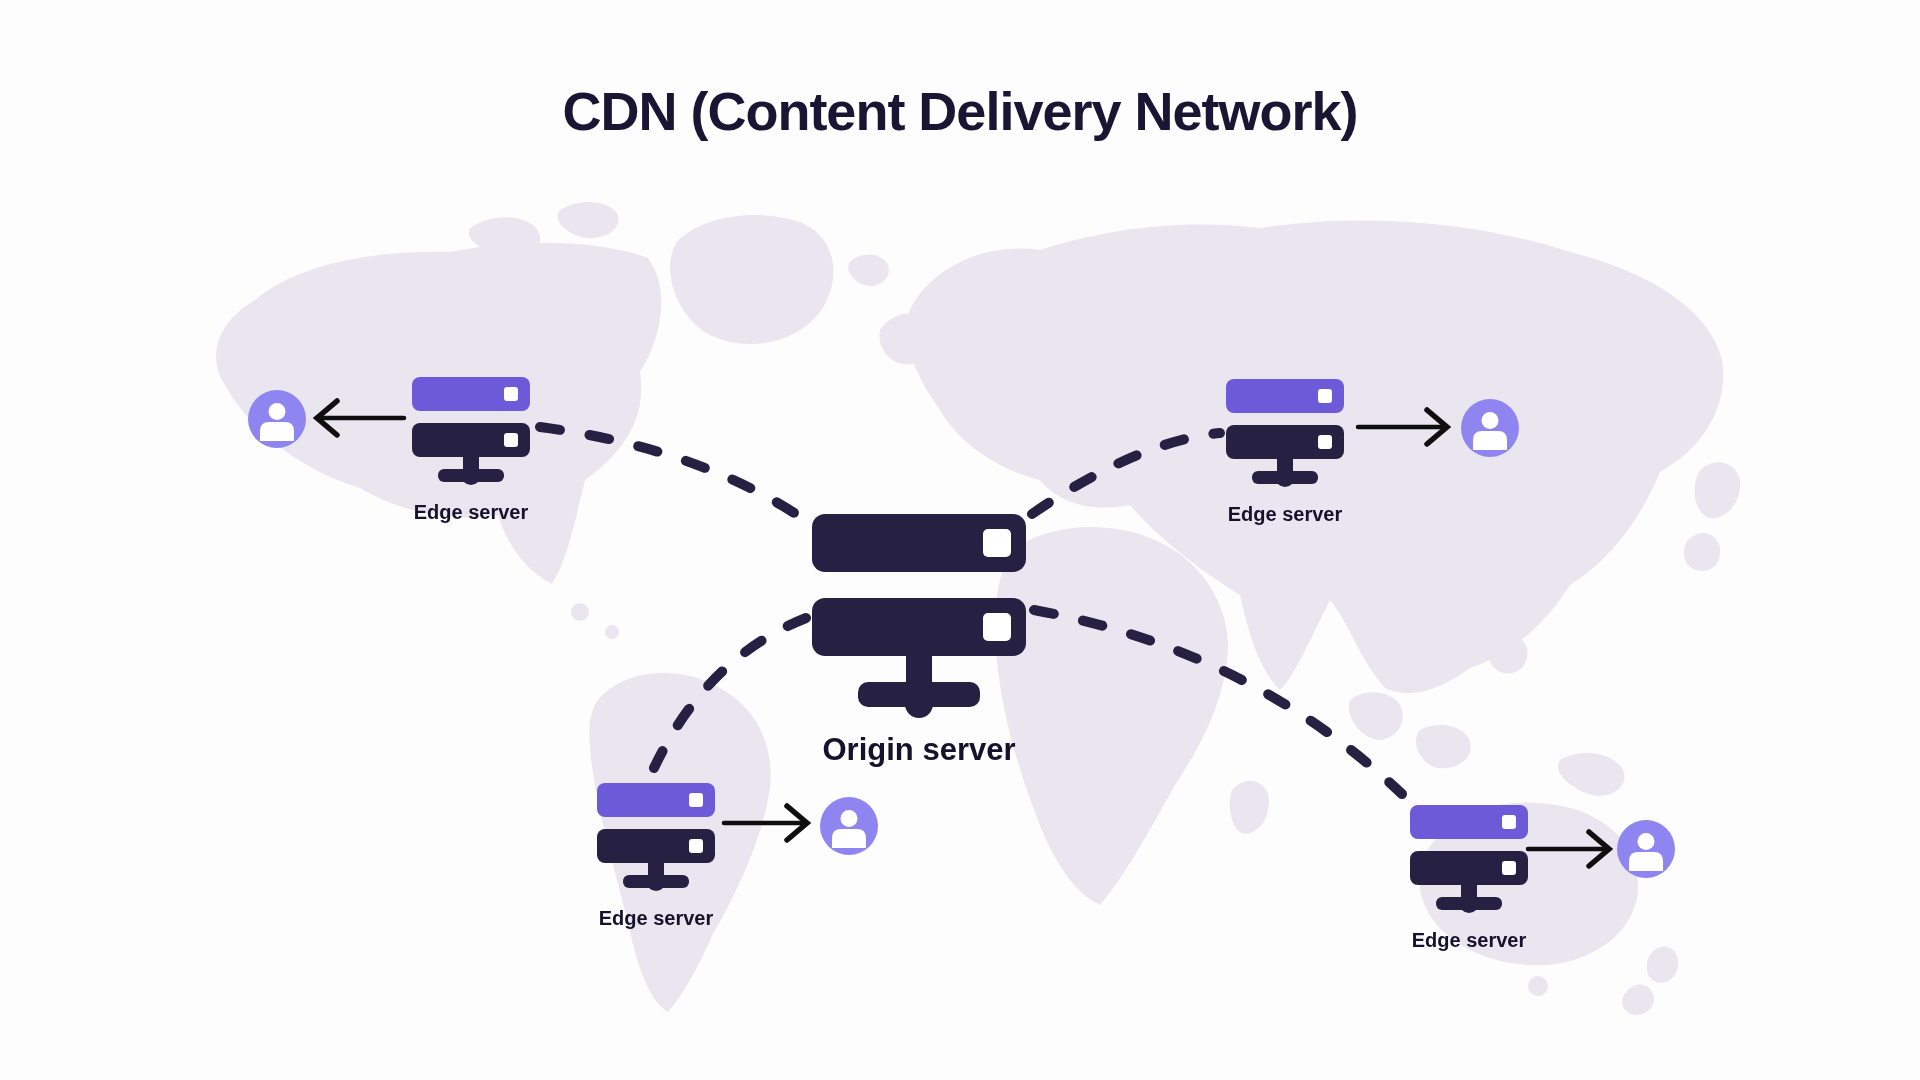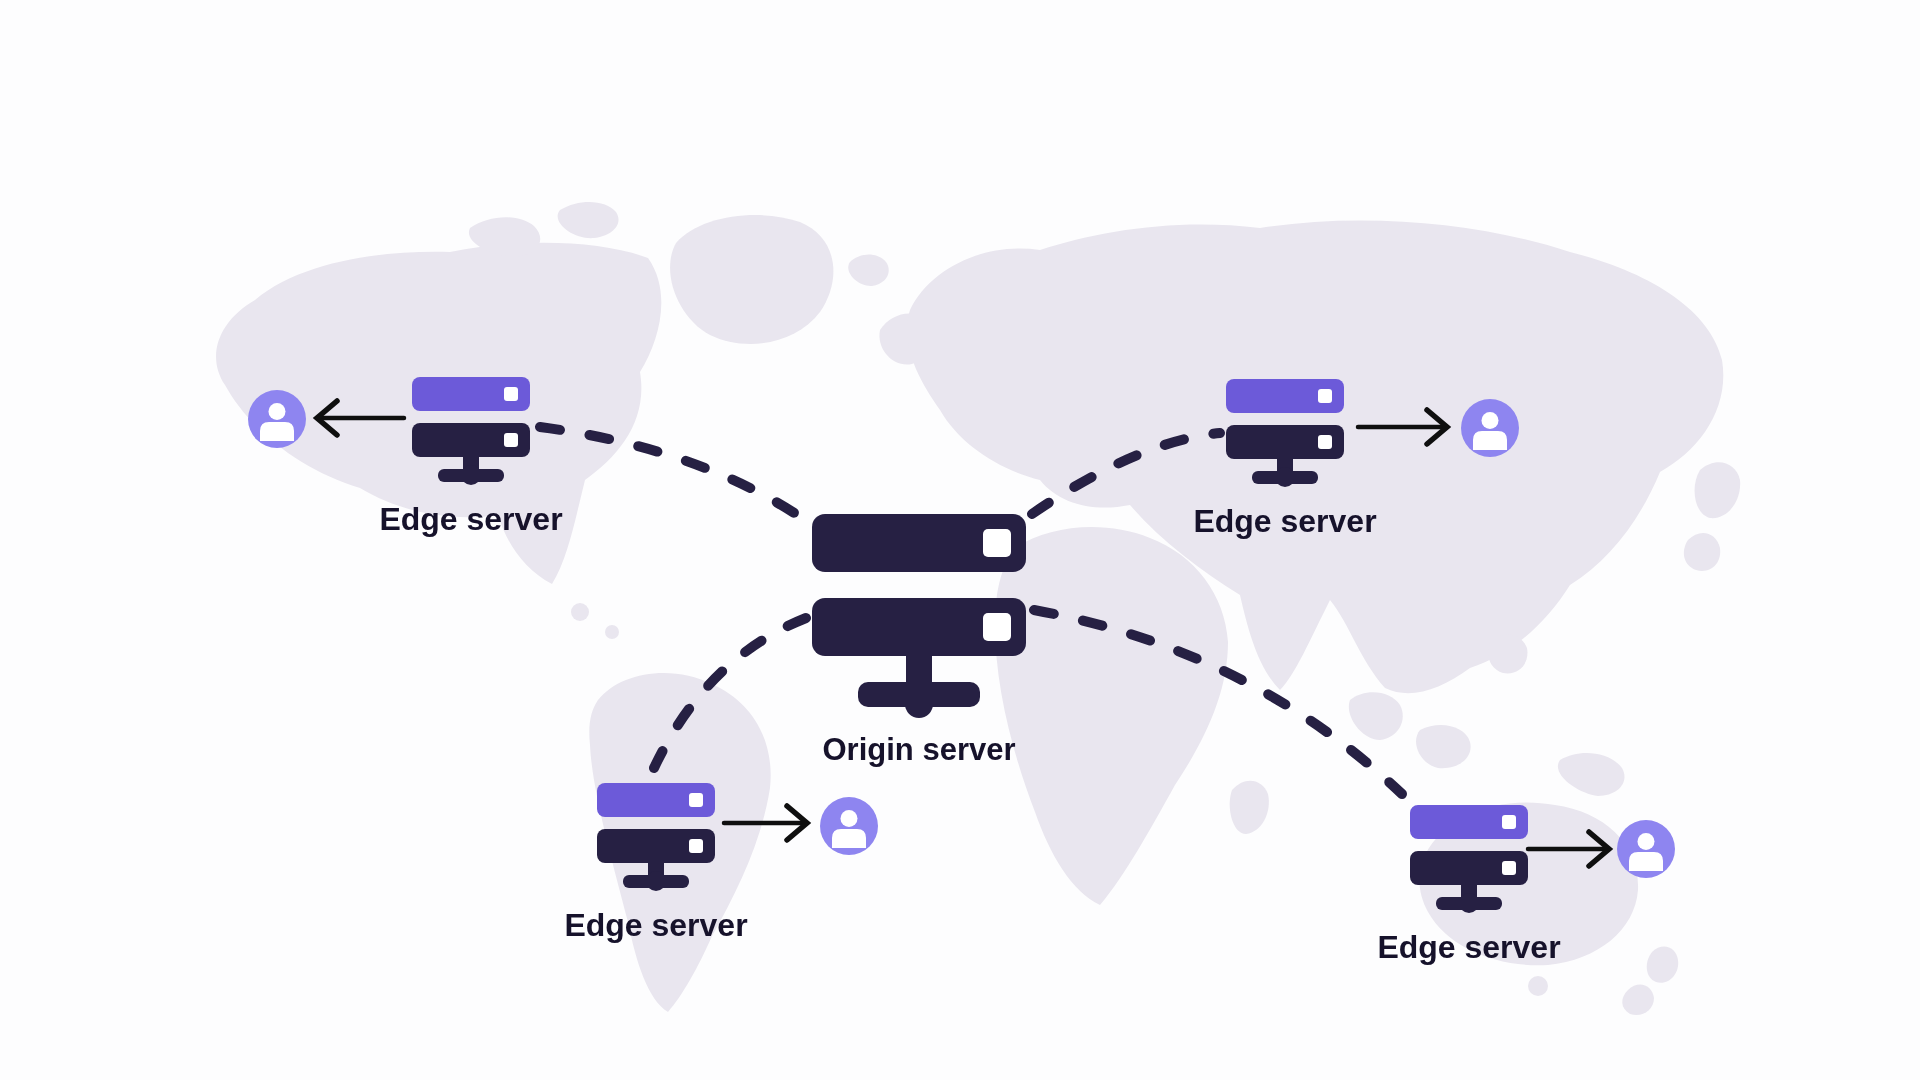--- a/index.html
+++ b/index.html
@@ -46,30 +46,31 @@
   .edge .stem{left:51px;width:16px;top:78px;height:22px;}
   .edge .base{left:26px;width:66px;height:13px;top:92px;border-radius:6px;}
   .edge .foot{left:49px;top:88px;width:20px;height:20px;border-radius:50%;}
   .origin .stem{left:94px;width:26px;top:140px;height:32px;}
   .origin .base{left:46px;width:122px;height:25px;top:168px;border-radius:10px;}
   .origin .foot{left:93px;top:176px;width:28px;height:28px;border-radius:50%;}
   .server-label{
     position:absolute;left:50%;transform:translateX(-50%);white-space:nowrap;
     font-weight:700;color:var(--label-color);
   }
-  .edge .server-label{top:124px;font-size:32px;}
+  .edge .server-label{top:124px;font-size:20px;}
   .origin .server-label{top:218px;font-size:31px;}
 
   .user{position:absolute;width:64px;height:64px;}
 </style>
 </head>
 <body>
 
 <div class="stage">
 
+  <div class="title">CDN (Content Delivery Network)</div>
 
   <svg class="scene" viewBox="0 0 1920 1080">
 
     <g>
       <path class="land" d="M 255 300 C 300 262 380 250 450 252 C 520 238 600 240 648 258 C 672 292 660 340 640 372 C 648 420 620 455 585 480 C 575 520 568 558 552 584 C 524 570 506 542 498 515 C 450 522 400 512 360 488 C 300 470 250 430 225 385 C 205 355 220 320 255 300 Z"></path>
       <path class="land" d="M 470 228 C 490 214 520 214 534 226 C 546 238 540 252 522 256 C 500 260 462 244 470 228 Z M 560 210 C 580 198 606 200 616 212 C 624 224 612 236 594 238 C 574 240 550 222 560 210 Z"></path>
       <path class="land" d="M 676 243 C 700 215 760 208 800 222 C 838 238 842 280 820 312 C 795 345 745 352 710 335 C 678 318 660 272 676 243 Z"></path>
       <path class="land" d="M 850 262 C 860 252 878 252 886 262 C 893 272 886 284 872 286 C 858 287 843 272 850 262 Z"></path>
       <path class="land" d="M 598 700 C 620 672 672 664 712 684 C 752 702 775 740 770 788 C 762 840 738 890 712 936 C 698 968 682 996 668 1012 C 648 1000 636 962 628 922 C 612 860 592 790 590 745 C 588 726 590 712 598 700 Z"></path>
       <circle class="land" cx="580" cy="612" r="9"></circle>

